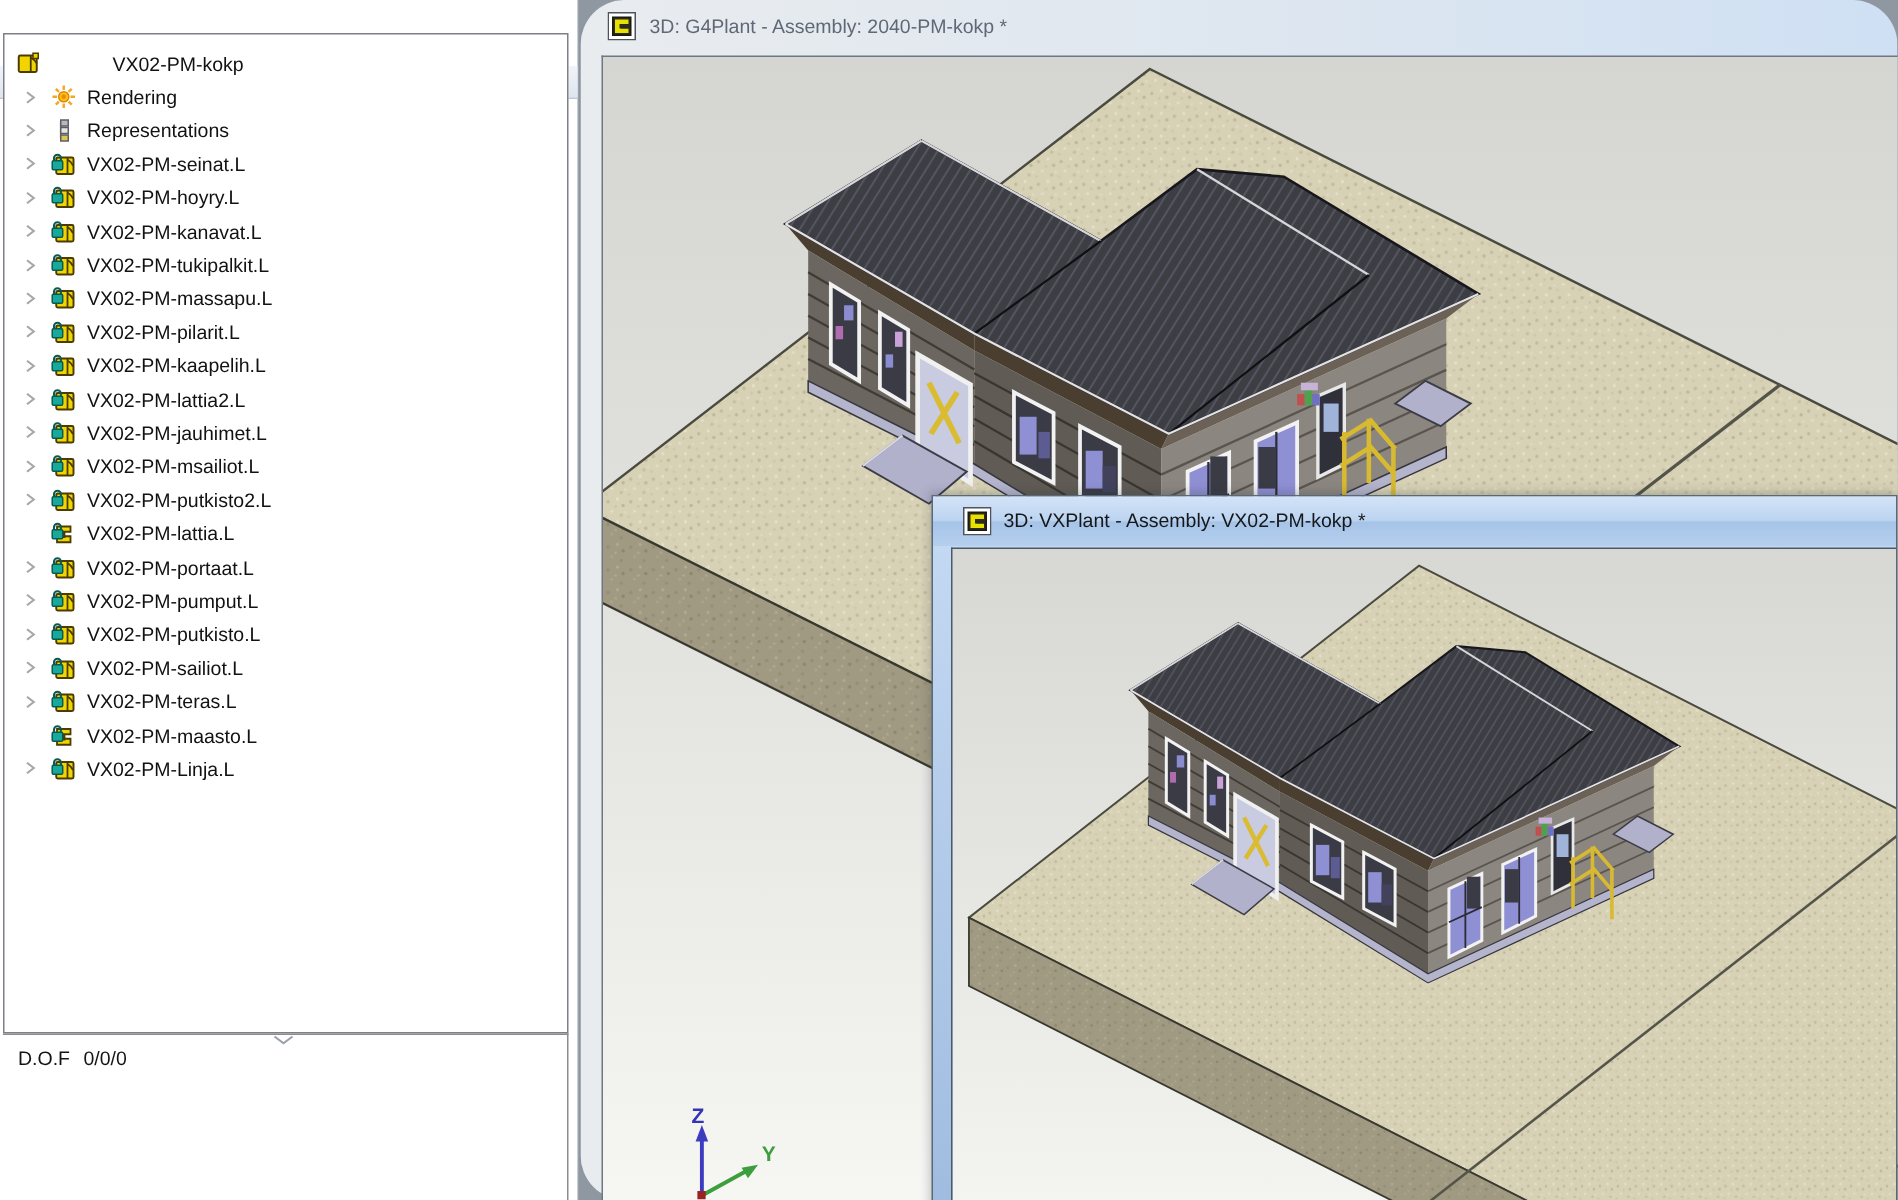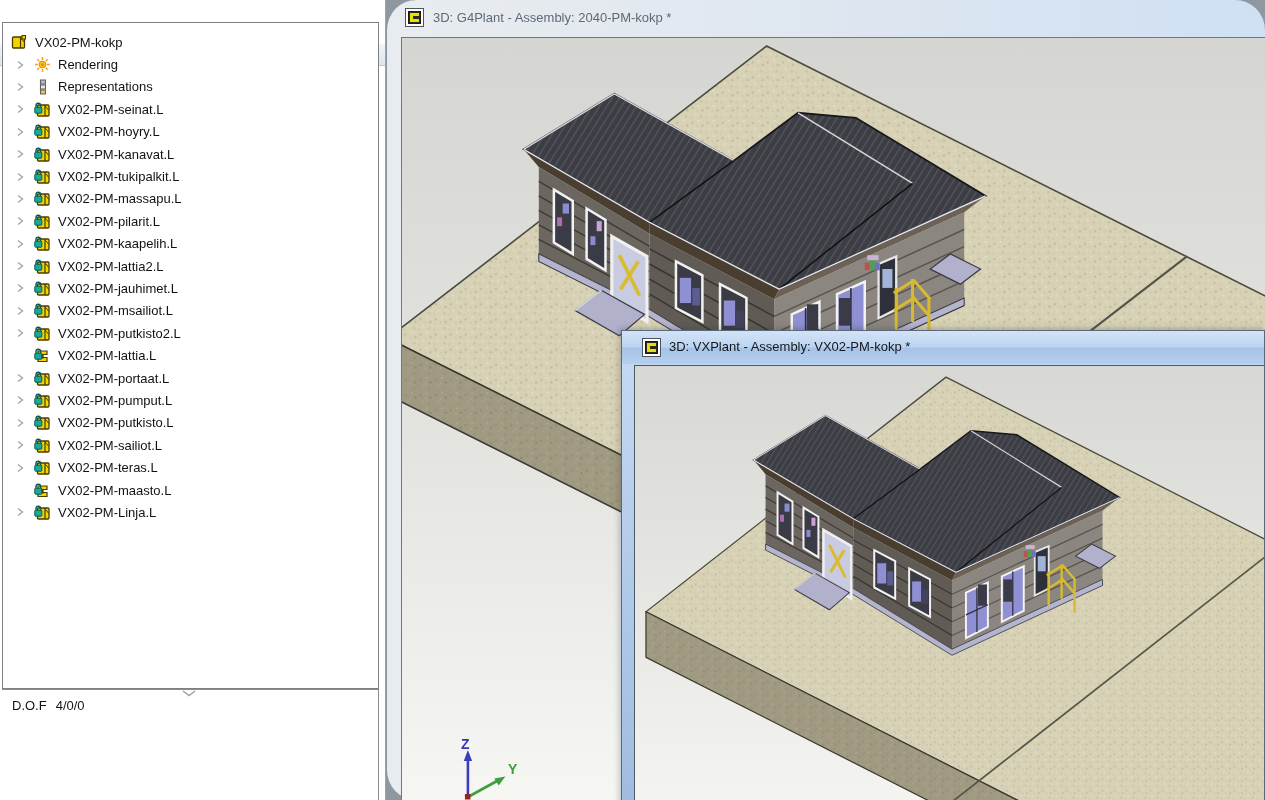--- a/index.html
+++ b/index.html
@@ -10,21 +10,21 @@
   .left-panel { position:absolute; left:0; top:0; width:386px; height:800px;
     background:#ffffff; border-right:1px solid #9aa2ac; }
   .panel-header { position:absolute; left:0; top:0; width:100%; height:22px;
     background:linear-gradient(180deg,#f1f4f9,#dfe5ee);
     border-bottom:1px solid #bdc6d2; font-size:12px; color:#15181c;
     padding:14px 0 0 8px;margin-top:44px; }
   .tree-box { position:absolute; left:2px; top:22px; width:377px; height:667px;
     background:#fff; border:1px solid #7f7f86; overflow:hidden; padding-top:8px; }
   .tree-row { display:flex; align-items:center; height:22.4px; padding-left:13px;
     font-size:13px; color:#121212; white-space:nowrap; cursor:default; }
-  .tree-row.root { padding-left:8px; }
+  .tree-row.root { padding-left:8px;gap:40px; }
   .twisty { width:9px; height:10px; margin-right:9px; flex:0 0 auto; }
   .ticon { width:17px; height:17px; flex:0 0 auto; }
   .tlabel { margin-left:7px; }
   .splitter-line { position:absolute; left:2px; top:689px; width:377px; height:1px; background:#8b8b90; }
   .panel-v-line { position:absolute; left:378px; top:689px; width:1px; height:111px; background:#8b8b90; }
   .splitter-chev { position:absolute; left:182px; top:690px; width:14px; height:7px; }
   .dof { position:absolute; left:12px; top:698px; font-size:13px; color:#141414; }
   .dof .v { margin-left:9px; }
 
   
@@ -417,21 +417,21 @@
         </svg>
     <span class="tlabel">VX02-PM-Linja.L</span>
   </div>
 </div>
   <div class="splitter-line"></div>
   <div class="panel-v-line"></div>
   <svg class="splitter-chev" viewBox="0 0 14 7">
     <polyline points="1,1 7,5.5 13,1" fill="none" stroke="#9aa0a8" stroke-width="1.4"></polyline>
   </svg>
   <div class="dof">
-    <span>D.O.F</span><span class="v">4/0/0</span>
+    <span>D.O.F</span><span class="v">0/0/0</span>
   </div>
 </div>
 
 <div class="win-back">
   <div class="titlebar">
     <svg class="wicon" viewBox="0 0 19 19">
         <use href="#ic-window"></use>
       </svg>
     <span class="ttext">3D: G4Plant - Assembly: 2040-PM-kokp *</span>
   </div>

